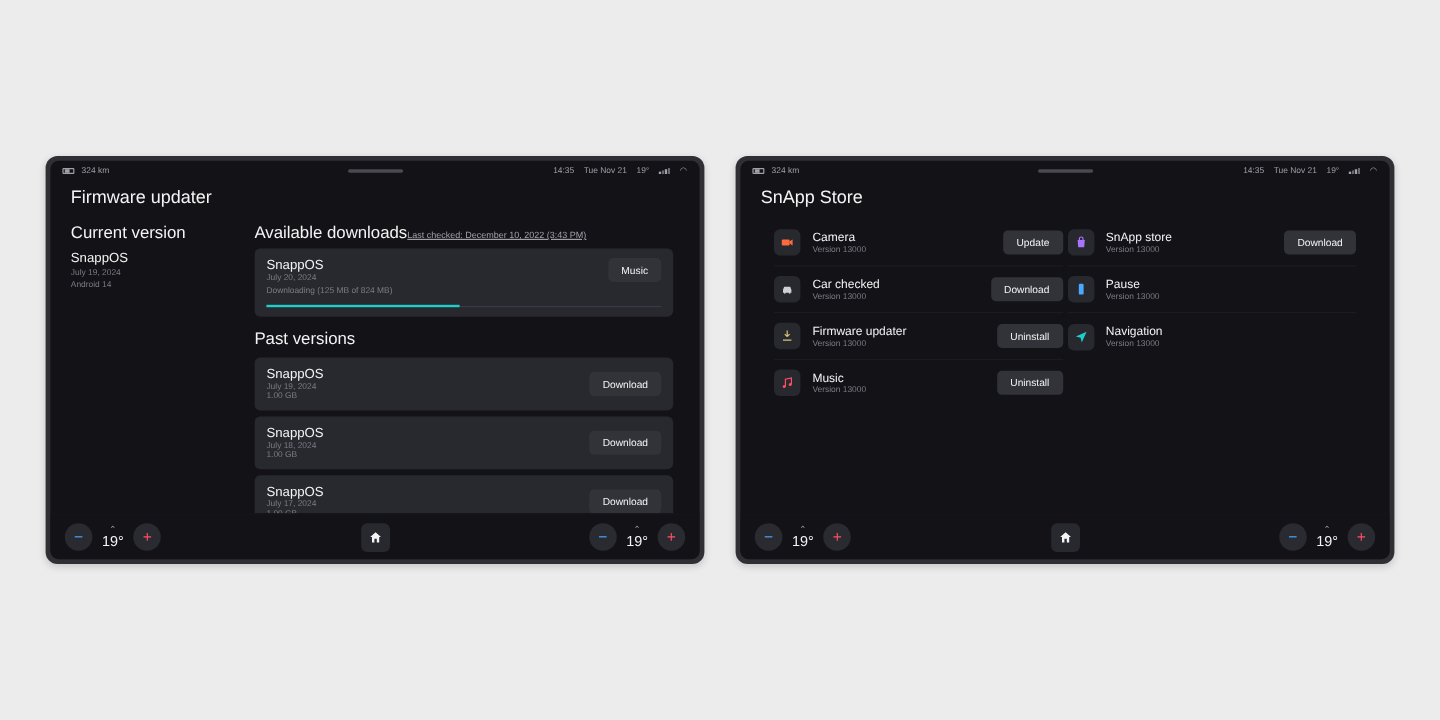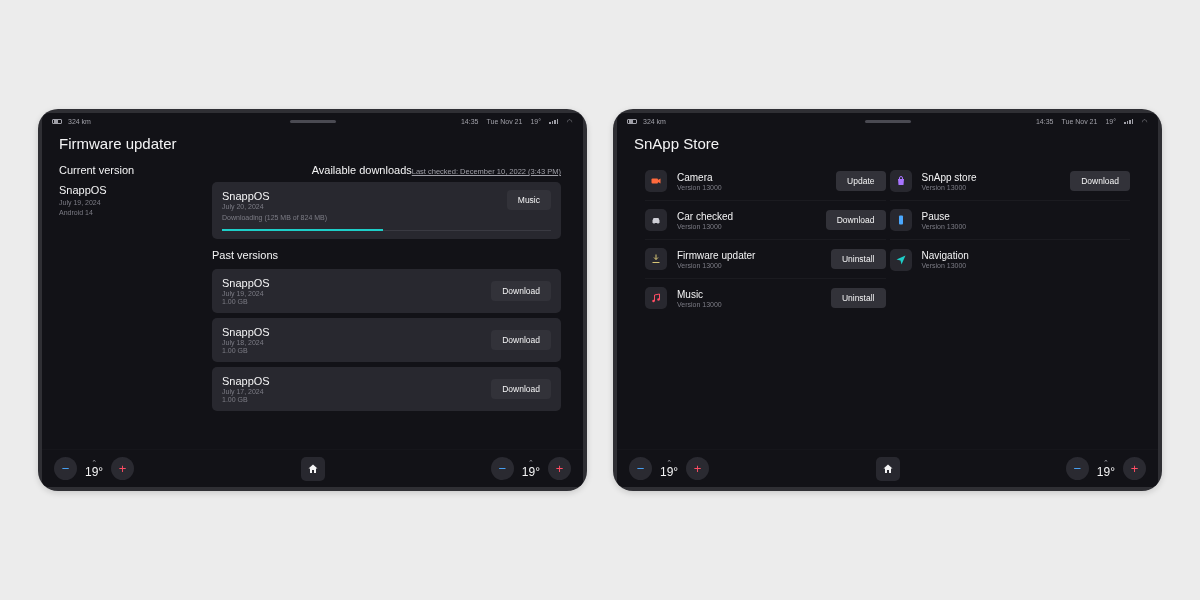--- a/index.html
+++ b/index.html
@@ -32,23 +32,23 @@
     overflow: hidden;
     display: flex;
     justify-content: center;
     align-items: center;
     gap: 26px;
   }
 
   
   .device {
     width: 549px;
-    height: 382px;
+    height: 340px;
     background: var(--bg-device-edge);
-    border-radius: 20px;
+    border-radius: 10px;
     padding: 4px;
     display: flex;
     flex-direction: column;
     box-shadow: 0 2px 6px rgba(0,0,0,0.15);
   }
   .screen {
     flex: 1;
     background: var(--bg-panel);
     border-radius: 7px;
     display: flex;
@@ -106,29 +106,29 @@
     padding: 8px 17px;
   }
   .fw-right {
     flex:1;
     padding: 8px 22px 8px 0;
     display:flex;
     flex-direction:column;
     gap:6px;
     overflow:hidden;
   }
-  .section-label { font-size:11px; color:var(--txt-primary); font-weight:400;}
+  .section-label { font-size:14px; color:var(--txt-primary); font-weight:400;}
   .fw-current {
     margin-top:8px;
   }
   .fw-os-name { font-size:11px; color:var(--txt-primary);}
   .fw-meta { font-size:7px; color:var(--txt-tertiary); margin-top:3px;}
 
   .fw-header-row {
-    display:flex; justify-content:flex-end; align-items:baseline;
+    display:flex; justify-content:flex-start; align-items:baseline;
   }
   .last-checked { font-size:7.5px; color:var(--txt-secondary);text-decoration:underline;}
 
   .card {
     background: var(--bg-card);
     border-radius:5px;
     padding:8px 10px;
     display:flex;
     align-items:center;
     gap:8px;

